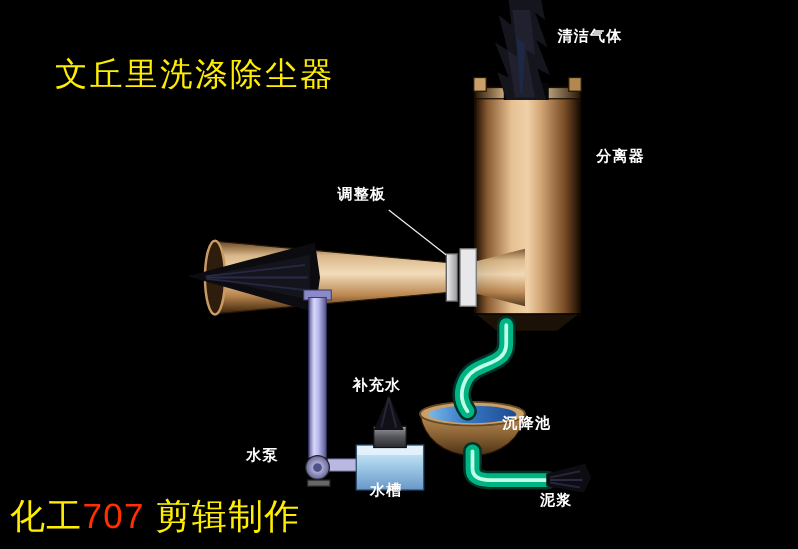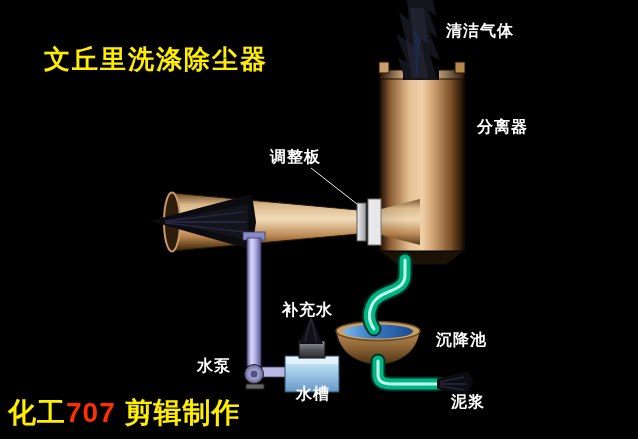--- a/index.html
+++ b/index.html
@@ -1,24 +1,24 @@
 <!DOCTYPE html>
 <html><head>
 <meta charset="utf-8">
 <style>
   html,body{margin:0;padding:0;background:#000;}
   .stage{position:relative;width:638px;height:439px;background:#000;overflow:hidden;
          font-family:"Liberation Sans",sans-serif;}
   svg.diagram{position:absolute;left:0;top:0;}
-  .lbl{position:absolute;color:#ffffff;font-size:16px;font-weight:bold;
+  .lbl{position:absolute;color:#ffffff;font-size:12px;font-weight:bold;
        letter-spacing:1px;white-space:nowrap;}
   .title{position:absolute;left:44px;top:42px;color:#ffee00;font-size:26px;
-         font-weight:bold;font-family:"DejaVu Serif",serif;letter-spacing:2px;
+         font-weight:normal;font-family:"DejaVu Serif",serif;letter-spacing:2px;
          white-space:nowrap;}
-  .watermark{position:absolute;left:8px;top:394px;font-size:28px;font-weight:bold;
+  .watermark{position:absolute;left:8px;top:394px;font-size:28px;font-weight:normal;
              letter-spacing:1px;white-space:nowrap;}
   .wm-y{color:#ffee00;}
   .wm-r{color:#ff2f00;}
 </style>
 </head>
 <body>
 
 <div class="stage">
 
   <svg class="diagram" width="638" height="439" viewBox="0 0 638 439">
@@ -167,22 +167,22 @@
       <line x1="440" y1="386" x2="464" y2="390" stroke="#26263a" stroke-width="1.5"></line>
     </g>
   </svg>
 
   <div class="title">文丘里洗涤除尘器</div>
 
   <div class="lbl" style="left:446px;top:21px;">清洁气体</div>
   <div class="lbl" style="left:477px;top:117px;">分离器</div>
   <div class="lbl" style="left:270px;top:147px;">调整板</div>
   <div class="lbl" style="left:282px;top:300px;text-align:center;">补充水</div>
-  <div class="lbl" style="left:436px;top:330px;">沉降池</div>
+  <div class="lbl" style="left:402px;top:330px;">沉降池</div>
   <div class="lbl" style="left:197px;top:356px;">水泵</div>
   <div class="lbl" style="left:296px;top:384px;">水槽</div>
-  <div class="lbl" style="left:451px;top:392px;">泥浆</div>
+  <div class="lbl" style="left:432px;top:392px;">泥浆</div>
 
   <div class="watermark">
     <span class="wm-y">化工</span><span class="wm-r">707</span><span class="wm-y"> 剪辑制作</span>
   </div>
 
 </div>
 
 </body></html>

